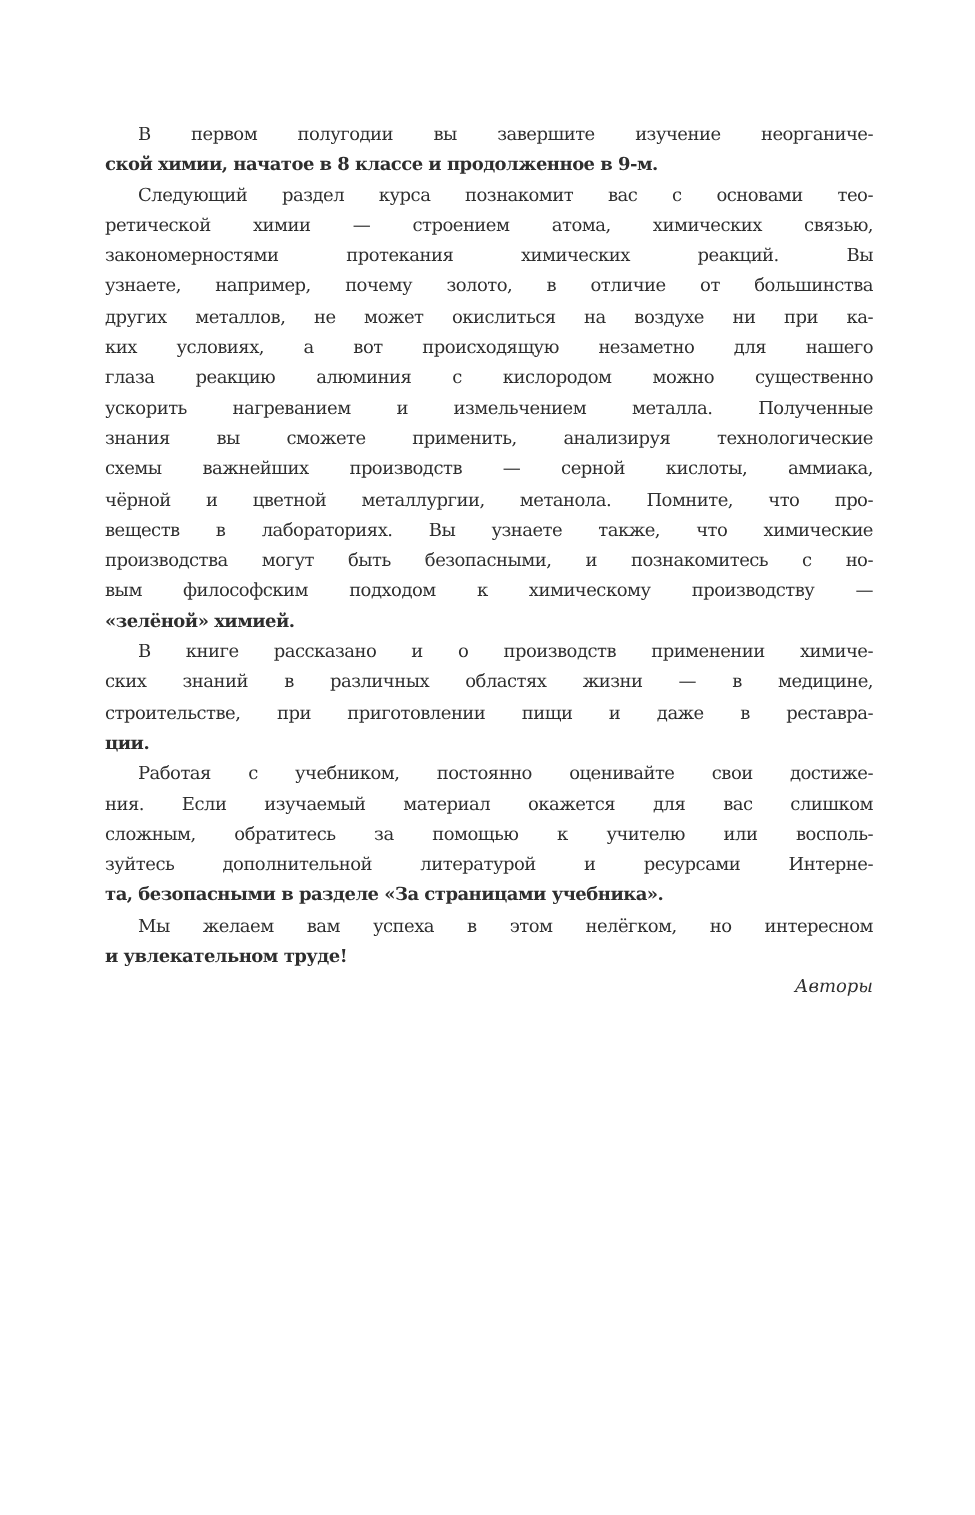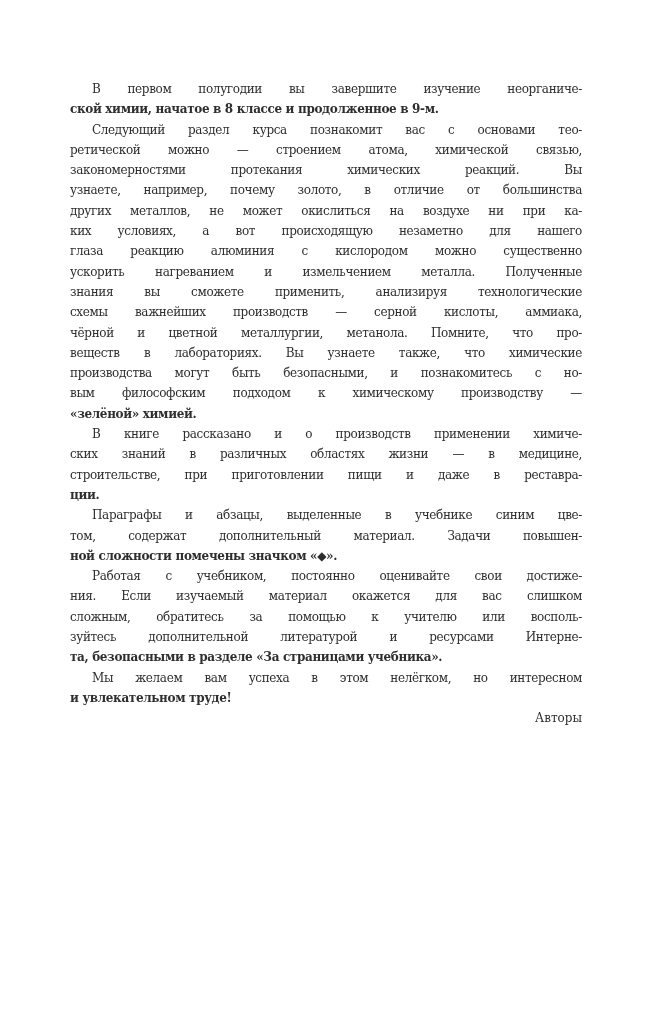--- a/index.html
+++ b/index.html
@@ -21,37 +21,38 @@
       text-align: justify;
       text-align-last: justify;
       height: 20.3px;
       letter-spacing: -0.35px;
     }
     .line.first { padding-left: 22px; }
     .line.last { text-align-last: left; font-weight: bold; }
     .signature {
       display: block;
       text-align: right;
+      font-style: italic;
       height: 20.3px;
       margin-top: 0;
     }
   </style>
 </head>
 <body>
 
 <div class="page">
 
   <div class="para">
     <span class="line first">В первом полугодии вы завершите изучение неорганиче-</span>
     <span class="line last">ской химии, начатое в 8 классе и продолженное в 9-м.</span>
   </div>
 
   <div class="para">
     <span class="line first">Следующий раздел курса познакомит вас с основами тео-</span>
-    <span class="line">ретической можно — строением атома, химической связью,</span>
+    <span class="line">ретической химии — строением атома, химических связью,</span>
     <span class="line">закономерностями протекания химических реакций. Вы</span>
     <span class="line">узнаете, например, почему золото, в отличие от большинства</span>
     <span class="line">других металлов, не может окислиться на воздухе ни при ка-</span>
     <span class="line">ких условиях, а вот происходящую незаметно для нашего</span>
     <span class="line">глаза реакцию алюминия с кислородом можно существенно</span>
     <span class="line">ускорить нагреванием и измельчением металла. Полученные</span>
     <span class="line">знания вы сможете применить, анализируя технологические</span>
     <span class="line">схемы важнейших производств — серной кислоты, аммиака,</span>
     <span class="line">чёрной и цветной металлургии, метанола. Помните, что про-</span>
     <span class="line">веществ в лабораториях. Вы узнаете также, что химические</span>
@@ -60,25 +61,20 @@
     <span class="line last">«зелёной» химией.</span>
   </div>
 
   <div class="para">
     <span class="line first">В книге рассказано и о производств применении химиче-</span>
     <span class="line">ских знаний в различных областях жизни — в медицине,</span>
     <span class="line">строительстве, при приготовлении пищи и даже в реставра-</span>
     <span class="line last">ции.</span>
   </div>
 
-  <div class="para">
-    <span class="line first">Параграфы и абзацы, выделенные в учебнике синим цве-</span>
-    <span class="line">том, содержат дополнительный материал. Задачи повышен-</span>
-    <span class="line last">ной сложности помечены значком «◆».</span>
-  </div>
 
   <div class="para">
     <span class="line first">Работая с учебником, постоянно оценивайте свои достиже-</span>
     <span class="line">ния. Если изучаемый материал окажется для вас слишком</span>
     <span class="line">сложным, обратитесь за помощью к учителю или восполь-</span>
     <span class="line">зуйтесь дополнительной литературой и ресурсами Интерне-</span>
     <span class="line last">та, безопасными в разделе «За страницами учебника».</span>
   </div>
 
   <div class="para">

